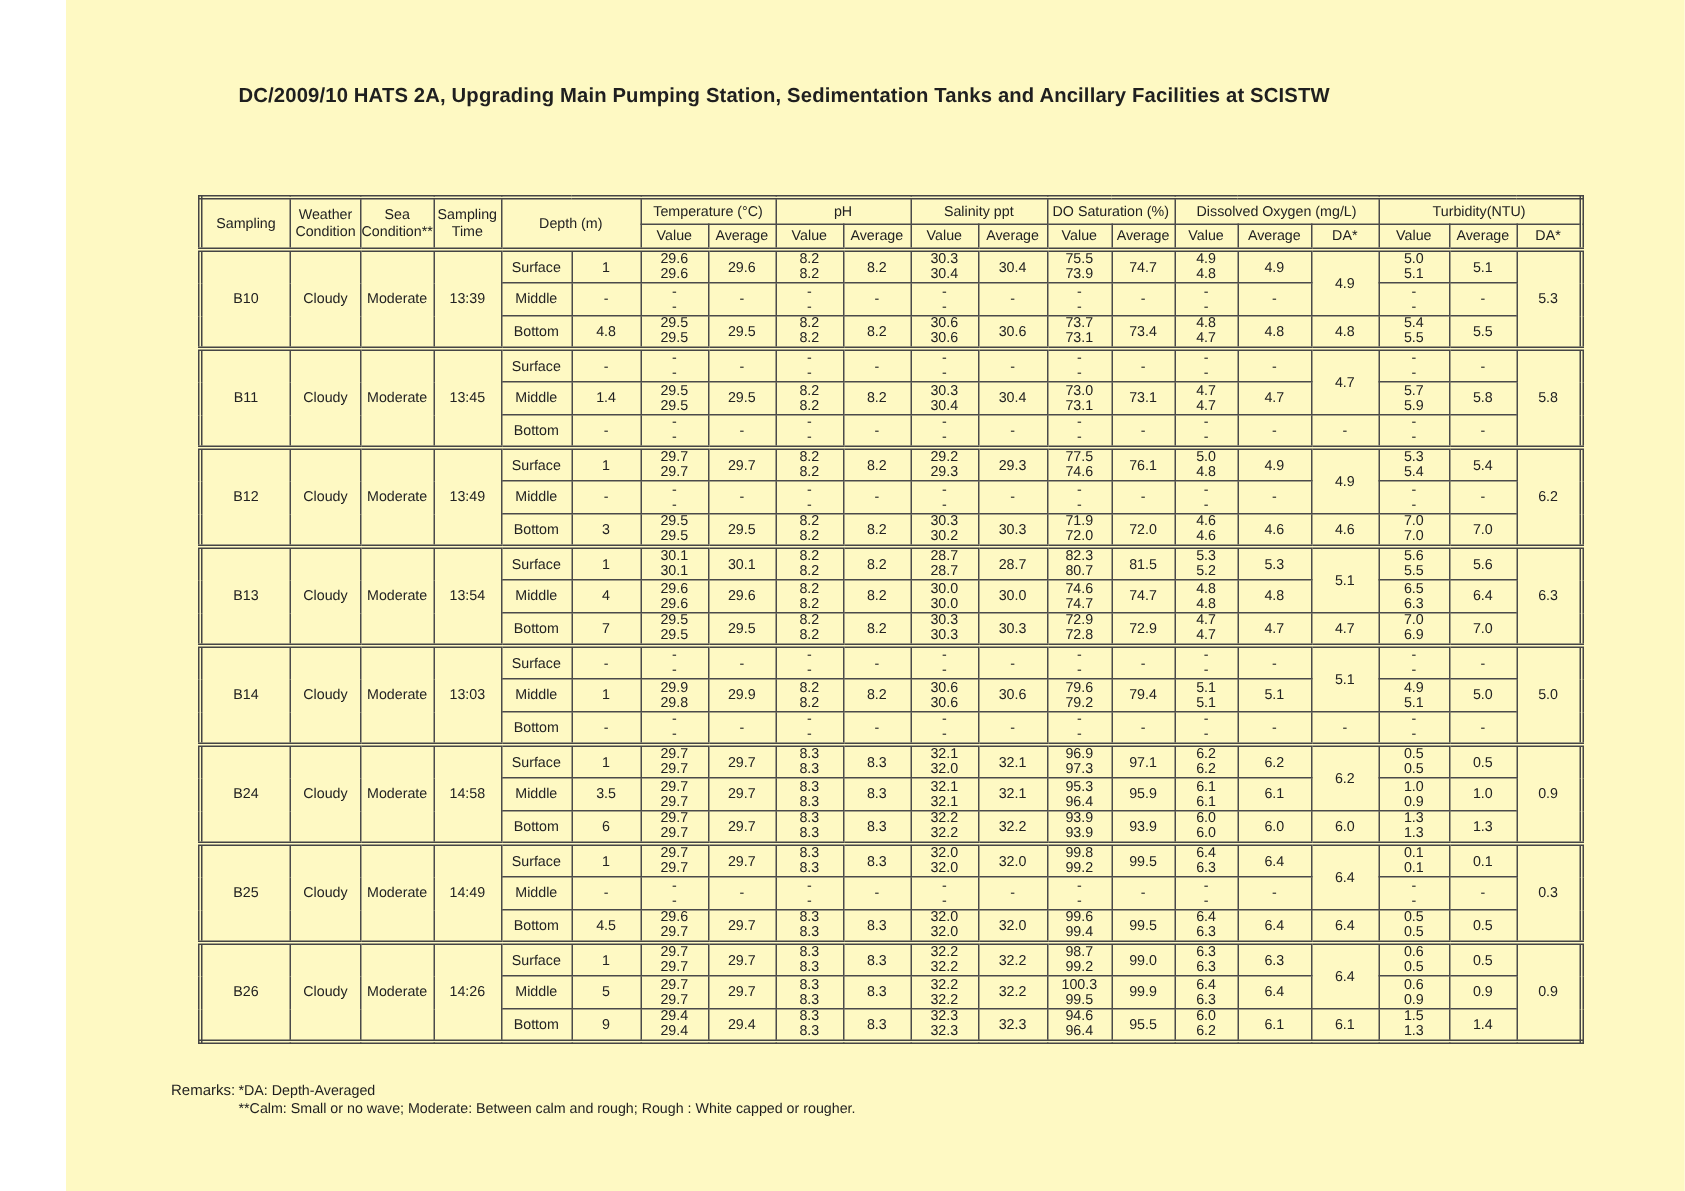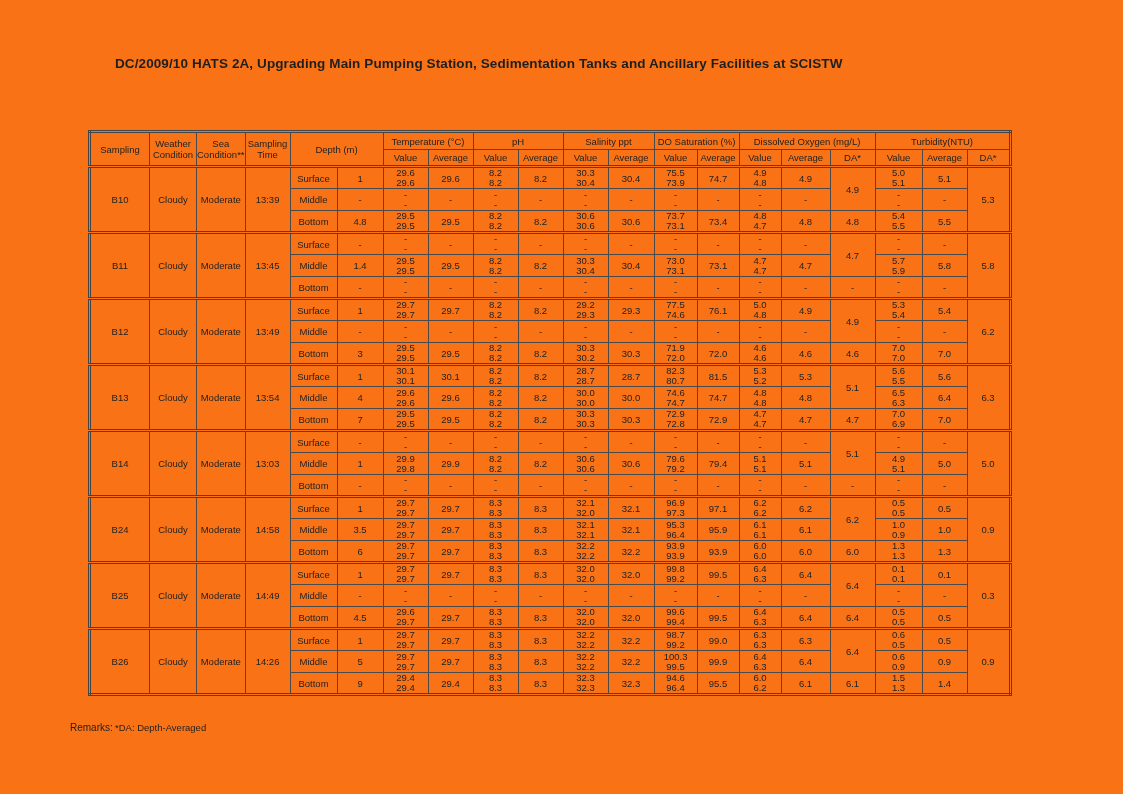--- a/index.html
+++ b/index.html
@@ -1,17 +1,17 @@
 <!DOCTYPE html>
 <html><head>
 <meta charset="utf-8">
 <style>
   html,body{margin:0;padding:0;background:#ffffff;}
   body{width:1123px;height:794px;font-family:"Liberation Sans",sans-serif;color:#1f1f1f;position:relative;overflow:hidden;}
-  .page{position:absolute;inset:0;background:#f97316;}
+  .page{position:absolute;inset:0;background:#fef9c3;margin-left:44px;}
   .title{position:absolute;left:115px;top:56px;font-size:13.5px;font-weight:bold;letter-spacing:0.1px;}
   .subtitle{position:absolute;left:115px;top:101px;font-size:13.5px;font-weight:bold;}
   table.wq{position:absolute;left:88px;top:130px;border-collapse:collapse;table-layout:fixed;border:3px double #454545;}
   .wq th,.wq td{border:1px solid #4a4a4a;font-size:9.5px;font-weight:normal;text-align:center;vertical-align:middle;padding:0;color:#222;overflow:hidden;}
   .wq thead tr.h1 th{height:16px;white-space:nowrap;}
   .wq thead tr.h2 th{height:15px;}
   .wq tbody tr{height:22px;}
   .wq tbody tr.block-start td{border-top:3px double #454545;}
   .wq td.v div{line-height:10px;}
   .remarks-label{position:absolute;left:70px;top:722px;font-size:10px;}
@@ -949,13 +949,14 @@
             <div>1.5</div>
             <div>1.3</div>
           </td>
           <td>1.4</td>
         </tr>
       </tbody>
   </table>
 
   <div class="remarks-label">Remarks:</div>
   <div class="remark-line1">*DA: Depth-Averaged</div>
+  <div class="remark-line2">**Calm: Small or no wave; Moderate: Between calm and rough; Rough : White capped or rougher.</div>
 </div>
 
 </body></html>

